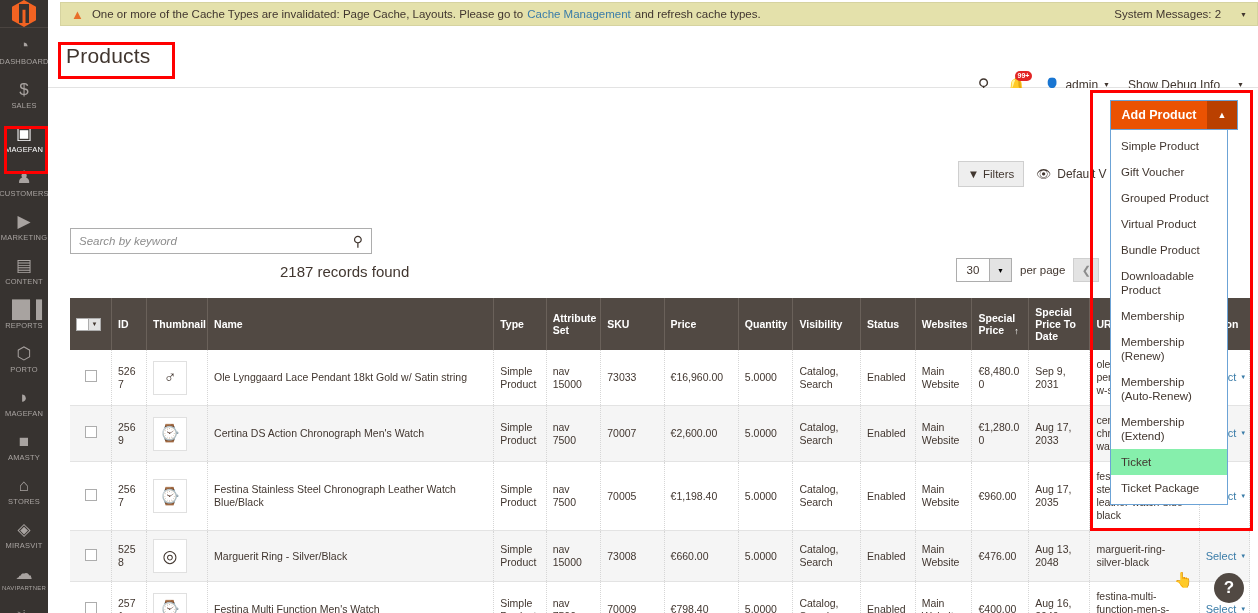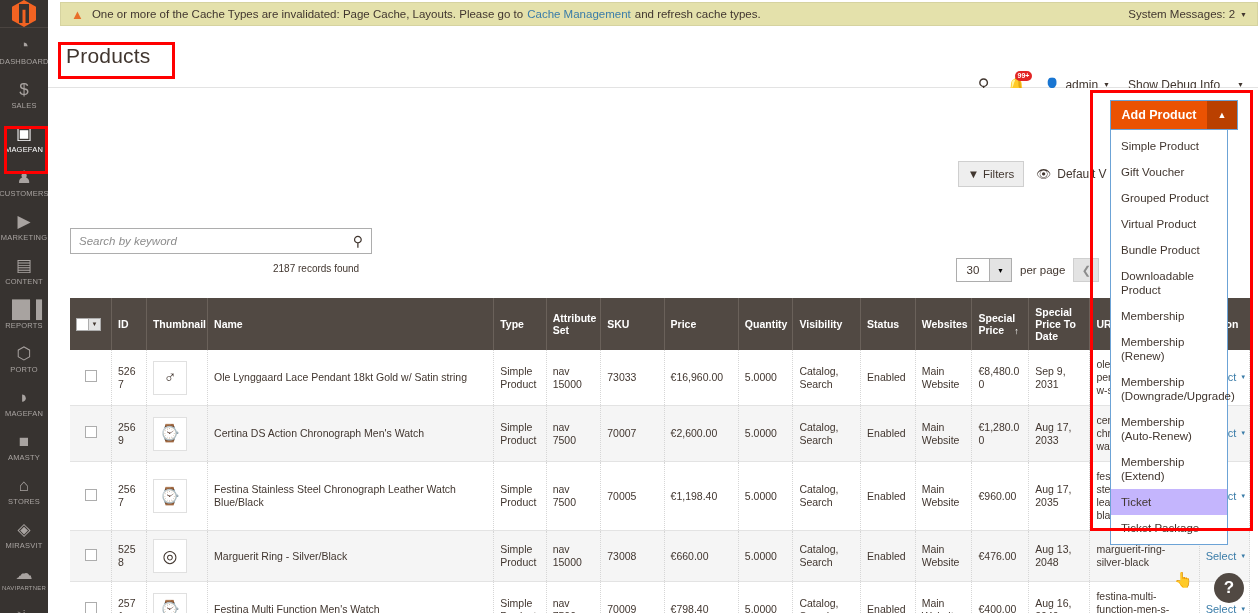--- a/index.html
+++ b/index.html
@@ -70,21 +70,21 @@
     color: #41362f;
   }
   #msgbar .warn-tri {
     color: #e8702a; font-size: 13px; margin-right: 8px;
   }
   #msgbar a { color: #3a7ca8; text-decoration: none; }
   #sysmsg {
     margin-left: auto;
     font-size: 11.5px;
     color: #41362f;
-    display: flex; align-items: center; gap: 5px;
+    display: flex; align-items: center; gap: 19px;
     cursor: pointer;
   }
 
   
   #page-header {
     position: absolute; left: 48px; top: 30px;
     width: 1210px; height: 58px;
     background: #fff;
     border-bottom: 1px solid #e3e3e3;
   }
@@ -169,21 +169,21 @@
     z-index: 20;
     padding: 3px 0;
   }
   .menu-item {
     padding: 6px 10px;
     font-size: 11.5px;
     color: #41362f;
     cursor: pointer;
     line-height: 14px;
   }
-  .menu-item.hovered { background: #c4b5fd; }
+  .menu-item.hovered { background: #86efac; }
   #menu-cursor {
     position: absolute; left: 1126px; top: 483px;
     font-size: 15px; z-index: 24;
     pointer-events: none;
   }
   #dropdown-highlight {
     position: absolute; left: 1042px; top: 2px;
     width: 163px; height: 441px;
     border: 3px solid #ff0000;
     pointer-events: none; z-index: 22;
@@ -243,22 +243,22 @@
     font-size: 11.5px; color: #41362f;
   }
   #actions-arrow {
     width: 26px; height: 22px;
     background: #e3e3e3;
     border-left: 1px solid #adadad;
     display: flex; align-items: center; justify-content: center;
     font-size: 7px; color: #41362f;
   }
   #records-found {
-    position: absolute; left: 225px; top: 175px;
-    font-size: 10px; color: #41362f;
+    position: absolute; left: 232px; top: 175px;
+    font-size: 15px; color: #41362f;
   }
 
   
   #perpage-wrap {
     position: absolute; left: 908px; top: 170px;
     display: flex; align-items: center; gap: 8px;
   }
   #perpage-select {
     width: 56px; height: 24px;
     border: 1px solid #adadad;
@@ -677,21 +677,20 @@
   </div>
   <div id="add-product-menu">
       <div class="menu-item">Simple Product</div>
       <div class="menu-item">Gift Voucher</div>
       <div class="menu-item">Grouped Product</div>
       <div class="menu-item">Virtual Product</div>
       <div class="menu-item">Bundle Product</div>
       <div class="menu-item">Downloadable Product</div>
       <div class="menu-item">Membership</div>
       <div class="menu-item">Membership (Renew)</div>
-      <div class="menu-item">Membership (Downgrade/Upgrade)</div>
       <div class="menu-item">Membership (Auto-Renew)</div>
       <div class="menu-item">Membership (Extend)</div>
       <div class="menu-item hovered">Ticket</div>
       <div class="menu-item">Ticket Package</div>
     </div>
   <div id="menu-cursor">👆</div>
   <div id="dropdown-highlight"></div>
 
   <div id="help-btn">?</div>
 </div>

